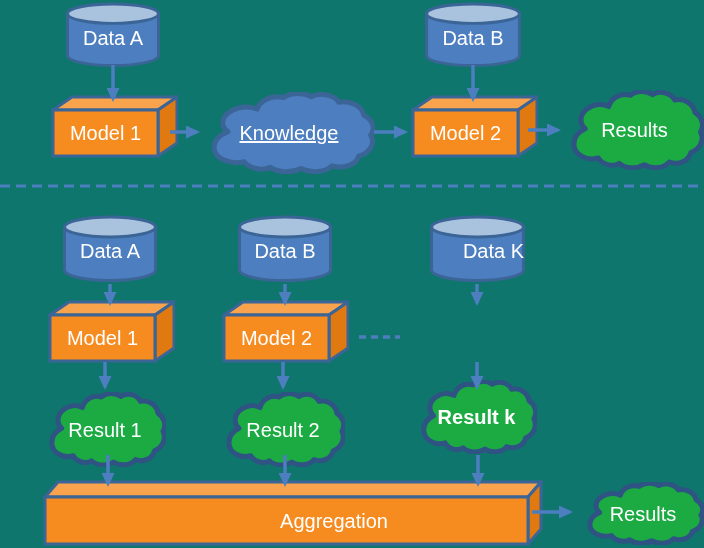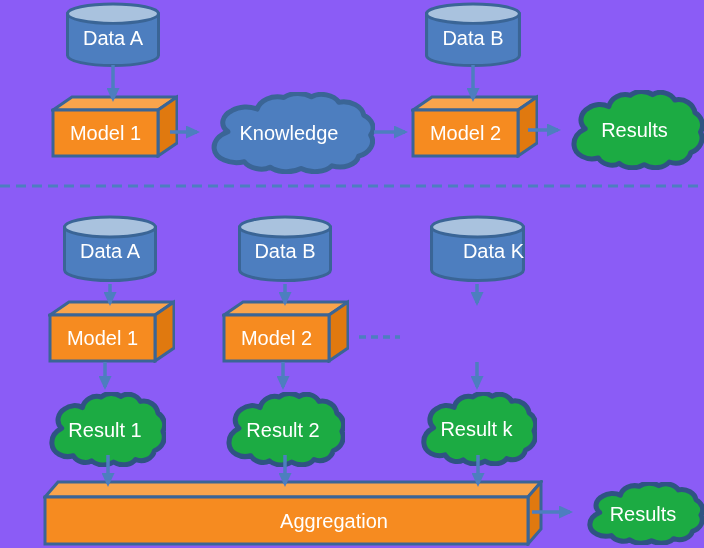--- a/index.html
+++ b/index.html
@@ -3,21 +3,21 @@
 <meta charset="utf-8">
 <style>
   :root{
     --blue-fill:#4d7ebf; --blue-outline:#3a6596; --cylinder-top:#a9c2de;
     --orange-front:#f68b20; --orange-top:#f9a44c; --orange-side:#e0790f;
     --green-fill:#1cab43; --green-outline:#2f5383;
     --arrow:#4d7ebf; --label-text:#ffffff;
   }
   html,body{margin:0;padding:0;background:#ffffff;}
   .canvas{
-    position:relative; width:704px; height:548px; background:#8b5cf6;
+    position:relative; width:704px; height:548px; background:#0f766e;
     font-family:"Liberation Sans", sans-serif; overflow:hidden;
   }
   .node{position:absolute;}
   .node svg.shape{position:absolute; left:0; top:0; width:100%; height:100%; display:block;}
   .label{
     position:absolute; display:flex; align-items:center; justify-content:center;
     color:var(--label-text,#fff); font-size:20px; line-height:1; white-space:nowrap;
     text-align:center; user-select:none;
   }
   
@@ -69,21 +69,21 @@
       <polygon class="box-side" points="107,16 126,3 126,49 107,62"></polygon>
       <rect class="box-front" x="2" y="16" width="105" height="46"></rect>
     </svg>
     <div class="label" style="left:2px; top:16px; width:105px; height:46px;">Model 2</div>
   </div>
 
   <div class="node" style="left:203px; top:92px; width:172px; height:82px;">
     <svg class="shape" viewBox="0 0 200 120" preserveAspectRatio="none">
       <path class="cloud-blue" d="M48 102 C31 107 14 97 13 83 C12 72 19 63 29 58 C19 49 22 34 34 27 C42 21 54 20 63 25 C66 12 80 4 94 8 C102 1 116 0 126 7 C136 0 152 4 158 15 C172 12 185 21 187 34 C197 40 201 53 195 63 C201 75 194 89 181 94 C178 107 163 113 150 108 C142 118 125 119 114 112 C103 119 87 118 78 110 C69 116 54 112 48 102 Z"></path>
     </svg>
-    <div class="label" style="left:0; top:0; width:100%; height:100%;">Knowledge</div>
+    <div class="label" style="left:0; top:0; width:100%; height:100%;text-decoration:underline;">Knowledge</div>
   </div>
 
   <div class="node" style="left:565px; top:90px; width:139px; height:80px;">
     <svg class="shape" viewBox="0 0 200 120" preserveAspectRatio="none">
       <path class="cloud-green" d="M48 102 C31 107 14 97 13 83 C12 72 19 63 29 58 C19 49 22 34 34 27 C42 21 54 20 63 25 C66 12 80 4 94 8 C102 1 116 0 126 7 C136 0 152 4 158 15 C172 12 185 21 187 34 C197 40 201 53 195 63 C201 75 194 89 181 94 C178 107 163 113 150 108 C142 118 125 119 114 112 C103 119 87 118 78 110 C69 116 54 112 48 102 Z"></path>
     </svg>
     <div class="label" style="left:0; top:0; width:100%; height:100%;">Results</div>
   </div>
 
   <div class="node" style="left:62px; top:215px; width:96px; height:68px;">
@@ -136,21 +136,21 @@
     <div class="label" style="left:0; top:0; width:100%; height:100%;text-align:center;">Result 1</div>
   </div>
 
   <div class="node" style="left:221px; top:392px; width:124px; height:75px;">
     <svg class="shape" viewBox="0 0 200 120" preserveAspectRatio="none">
       <path class="cloud-green" d="M48 102 C31 107 14 97 13 83 C12 72 19 63 29 58 C19 49 22 34 34 27 C42 21 54 20 63 25 C66 12 80 4 94 8 C102 1 116 0 126 7 C136 0 152 4 158 15 C172 12 185 21 187 34 C197 40 201 53 195 63 C201 75 194 89 181 94 C178 107 163 113 150 108 C142 118 125 119 114 112 C103 119 87 118 78 110 C69 116 54 112 48 102 Z"></path>
     </svg>
     <div class="label" style="left:0; top:0; width:100%; height:100%;">Result 2</div>
   </div>
 
-  <div class="node" style="left:416px; top:392px; width:121px; height:74px;">
+  <div class="node" style="left:416px; top:380px; width:121px; height:74px;font-weight:bold;">
     <svg class="shape" viewBox="0 0 200 120" preserveAspectRatio="none">
       <path class="cloud-green" d="M48 102 C31 107 14 97 13 83 C12 72 19 63 29 58 C19 49 22 34 34 27 C42 21 54 20 63 25 C66 12 80 4 94 8 C102 1 116 0 126 7 C136 0 152 4 158 15 C172 12 185 21 187 34 C197 40 201 53 195 63 C201 75 194 89 181 94 C178 107 163 113 150 108 C142 118 125 119 114 112 C103 119 87 118 78 110 C69 116 54 112 48 102 Z"></path>
     </svg>
     <div class="label" style="left:0; top:0; width:100%; height:100%;">Result k</div>
   </div>
 
   <div class="node" style="left:43px; top:480px; width:500px; height:66px;">
     <svg class="shape" viewBox="0 0 500 66" preserveAspectRatio="none">
       <polygon class="box-top" points="2,17 15,2 498,2 485,17"></polygon>
       <polygon class="box-side" points="485,17 498,2 498,49 485,64"></polygon>

